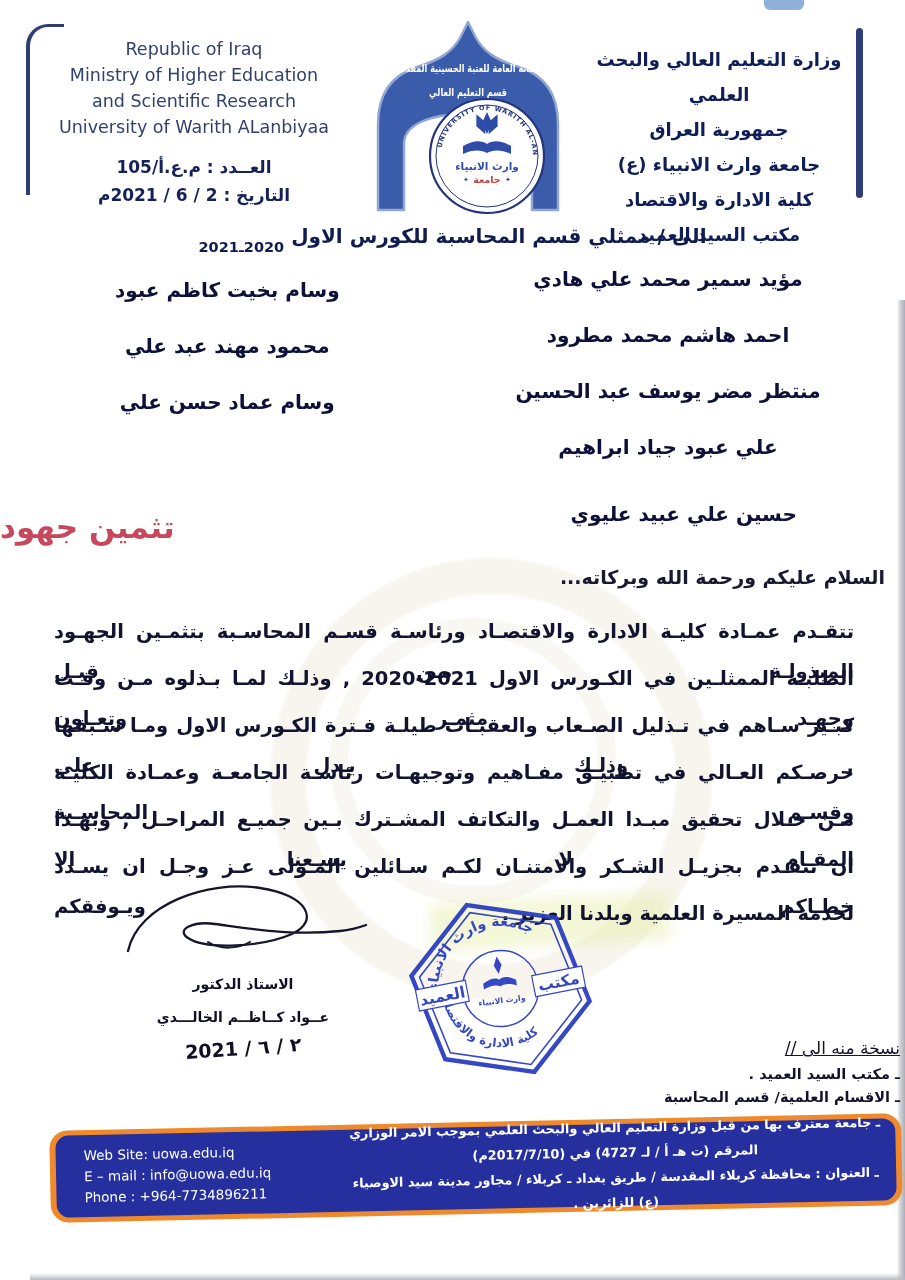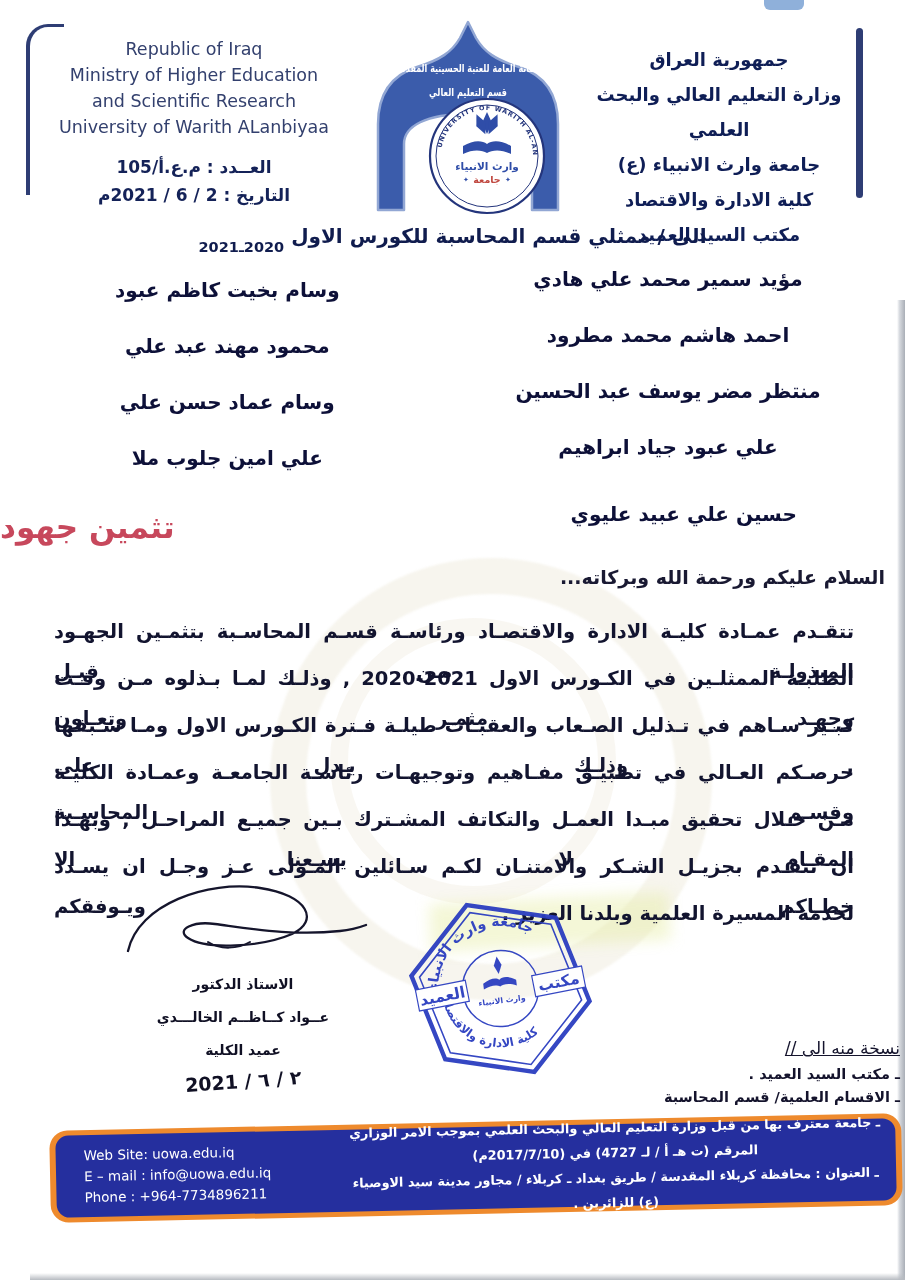--- a/index.html
+++ b/index.html
@@ -121,22 +121,22 @@
       <path d="M60,16 l5,11 -5,11 -5,-11 Z" fill="#2f4da8" transform="rotate(-24 60 42)"></path>
       <path d="M36,50 C46,44 55,44 60,48 C65,44 74,44 84,50 L84,58 C74,53 65,54 60,57 C55,54 46,53 36,58 Z" fill="#2f4da8"></path>
       <text x="60" y="74" font-size="10.5" font-weight="bold" fill="#2f4da8" text-anchor="middle">وارث الانبياء</text>
       <text x="60" y="87" font-size="9.5" font-weight="bold" fill="#c0473f" text-anchor="middle">جامعة</text>
       <text x="36" y="86" font-size="7" fill="#2f4da8">✦</text>
       <text x="78" y="86" font-size="7" fill="#2f4da8">✦</text>
     </svg>
   </div>
 
   <div class="hdr-right">
+    <div>وزارة التعليم العالي والبحث العلمي</div>
     <div>جمهورية العراق</div>
-    <div>وزارة التعليم العالي والبحث العلمي</div>
     <div>جامعة وارث الانبياء (ع)</div>
     <div>كلية الادارة والاقتصاد</div>
     <div>مكتب السيد العميد</div>
   </div>
 
   <div class="addressee">
     <span>الى / ممثلي قسم المحاسبة للكورس الاول</span>
     <span class="num">2020ـ2021</span>
   </div>
 
@@ -148,21 +148,20 @@
     <div class="name-row">
       <span class="cell-r name">احمد هاشم محمد مطرود</span>
       <span class="cell-l name">محمود مهند عبد علي</span>
     </div>
     <div class="name-row">
       <span class="cell-r name">منتظر مضر يوسف عبد الحسين</span>
       <span class="cell-l name">وسام عماد حسن علي</span>
     </div>
     <div class="name-row">
       <span class="cell-r name">علي عبود جياد ابراهيم</span>
-      <span class="cell-l name">علي امين جلوب ملا</span>
     </div>
     <div class="name-row">
       <span class="cell-l name">حسين علي عبيد عليوي</span>
     </div>
   </div>
 
   <div class="title-red">تثمين جهود</div>
   <div class="salutation">السلام عليكم ورحمة الله وبركاته...</div>
 
   <div class="body">
@@ -175,21 +174,20 @@
     <div class="line last">لخدمة المسيرة العلمية وبلدنا العزيز .</div>
   </div>
 
   <div class="signature">
     <svg class="sig-svg" width="270" height="92" viewBox="0 0 270 92" style="display:block;margin:0 auto;">
       <path d="M20,75 C30,28 100,4 152,12 C200,19 212,45 184,58 C154,71 98,74 80,62 C67,53 86,45 107,48 C145,53 185,60 232,55 C243,54 250,52 258,49" fill="none" stroke="#15152c" stroke-width="2.3" stroke-linecap="round"></path>
       <path d="M100,66 C112,74 130,73 142,66" fill="none" stroke="#15152c" stroke-width="2" stroke-linecap="round"></path>
     </svg>
     <div class="t">الاستاذ الدكتور</div>
     <div class="t">عــواد كــاظــم الخالـــدي</div>
-    <div class="t">عميد الكلية</div>
     <div class="sig-date">٢ / ٦ / 2021</div>
   </div>
 
   <svg class="stamp" width="205" height="205" viewBox="0 0 210 210">
     <polygon points="194,129 129,194 40,170 16,81 81,16 170,40" fill="none" stroke="#2b3ec0" stroke-width="4.5"></polygon>
     <polygon points="186,126.8 126.6,186 46,164.2 24.1,83.4 83.4,24.1 164.2,46" fill="none" stroke="#2b3ec0" stroke-width="1.6"></polygon>
     <defs>
       <path id="stampTopPath" d="M 41,105 A 64,64 0 0 1 169,105"></path>
       <path id="stampBotPath" d="M 45,105 A 60,60 0 0 0 165,105"></path>
     </defs>

